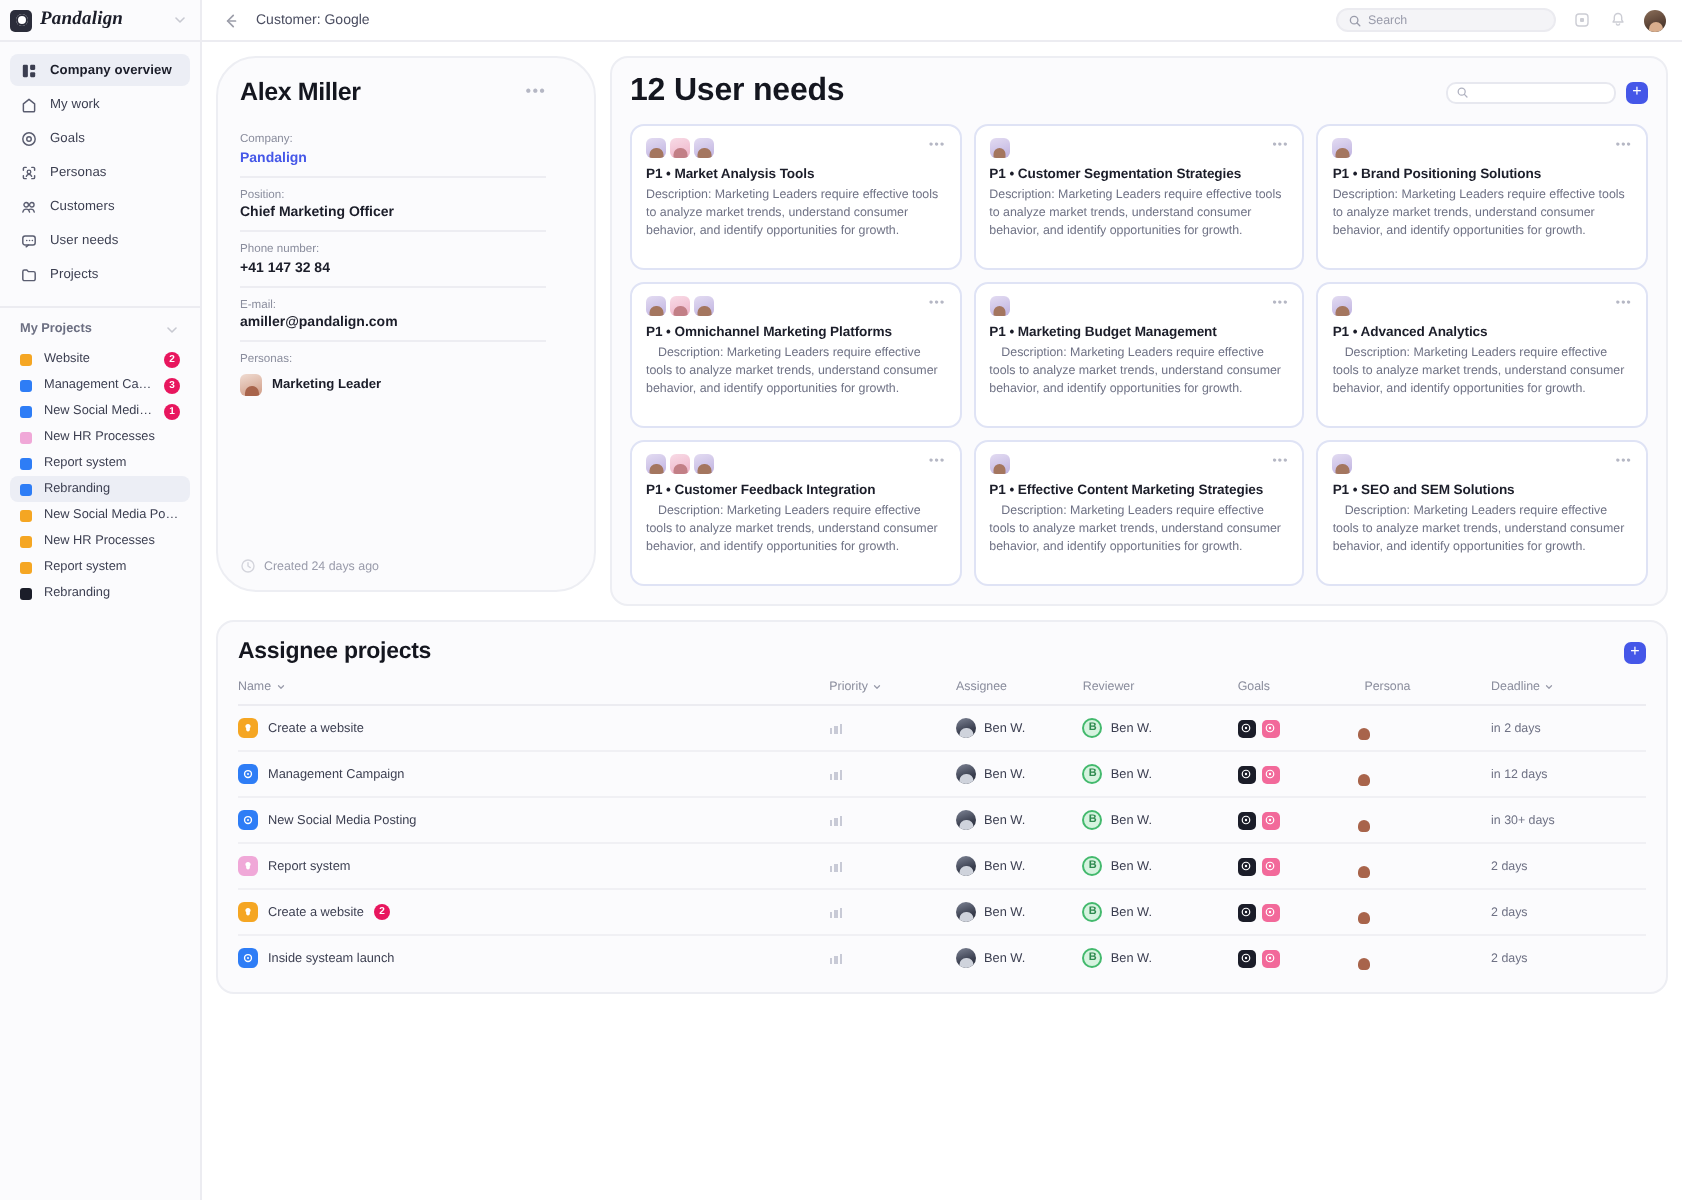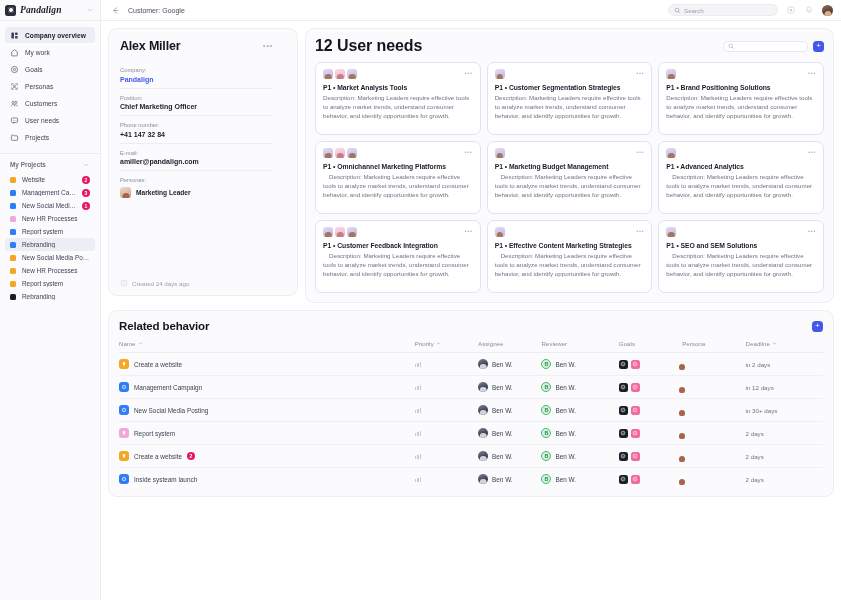--- a/index.html
+++ b/index.html
@@ -111,21 +111,21 @@
     width:7px;height:7px;border-radius:50% 50% 40% 40%;background:#d9ae8d;
   }
 
   .content { flex: 1; overflow: hidden; padding: 7px 7px 0 7px; background: #ffffff; }
   .row-top { display: flex; gap: 7px; align-items: flex-start; }
 
   
   .profile-card {
     width: 190px; min-height: 268px;
     background: #fbfbfd; border: 1px solid #edeef3;
-    border-radius: 9px; padding: 10px 24px 8px 11px;
+    border-radius: 20px; padding: 10px 24px 8px 11px;
     display: flex; flex-direction: column; flex-shrink: 0;
   }
   .pc-title-row { display: flex; align-items: flex-start; justify-content: space-between; }
   .pc-name { font-size: 12.5px; font-weight: 700; letter-spacing: -.2px; color: #14161f; }
   .dots { color: #b5b7c4; font-size: 8px; letter-spacing: .6px; cursor: pointer; line-height: 1; padding-top:3px;}
   .pc-field { border-bottom: 1px solid #ededf2; padding: 6px 0 5px; }
   .pc-field:first-of-type { margin-top: 8px; }
   .pc-label { font-size: 5.8px; color: #8a8d9d; margin-bottom: 2.5px; }
   .pc-value { font-size: 7px; font-weight: 700; color: #1b1d29; }
   .pc-value.link { color: #4557e8; font-weight: 700; }
@@ -561,21 +561,21 @@
                 </div>
                 <div class="nc-title">P1 • SEO and SEM Solutions</div>
                 <div class="nc-desc ind">Description: Marketing Leaders require effective tools to analyze market trends, understand consumer behavior, and identify opportunities for growth.</div>
               </div>
             </div>
         </section>
       </div>
 
       <section class="related">
         <div class="rel-head">
-          <div class="rel-title">Related behavior</div>
+          <div class="rel-title">Assignee projects</div>
           <div class="add-btn">+</div>
         </div>
         <table class="rel-table">
           <colgroup>
             <col style="width:42%">
               <col style="width:9%">
               <col style="width:9%">
               <col style="width:11%">
             <col style="width:9%">
               <col style="width:9%">

